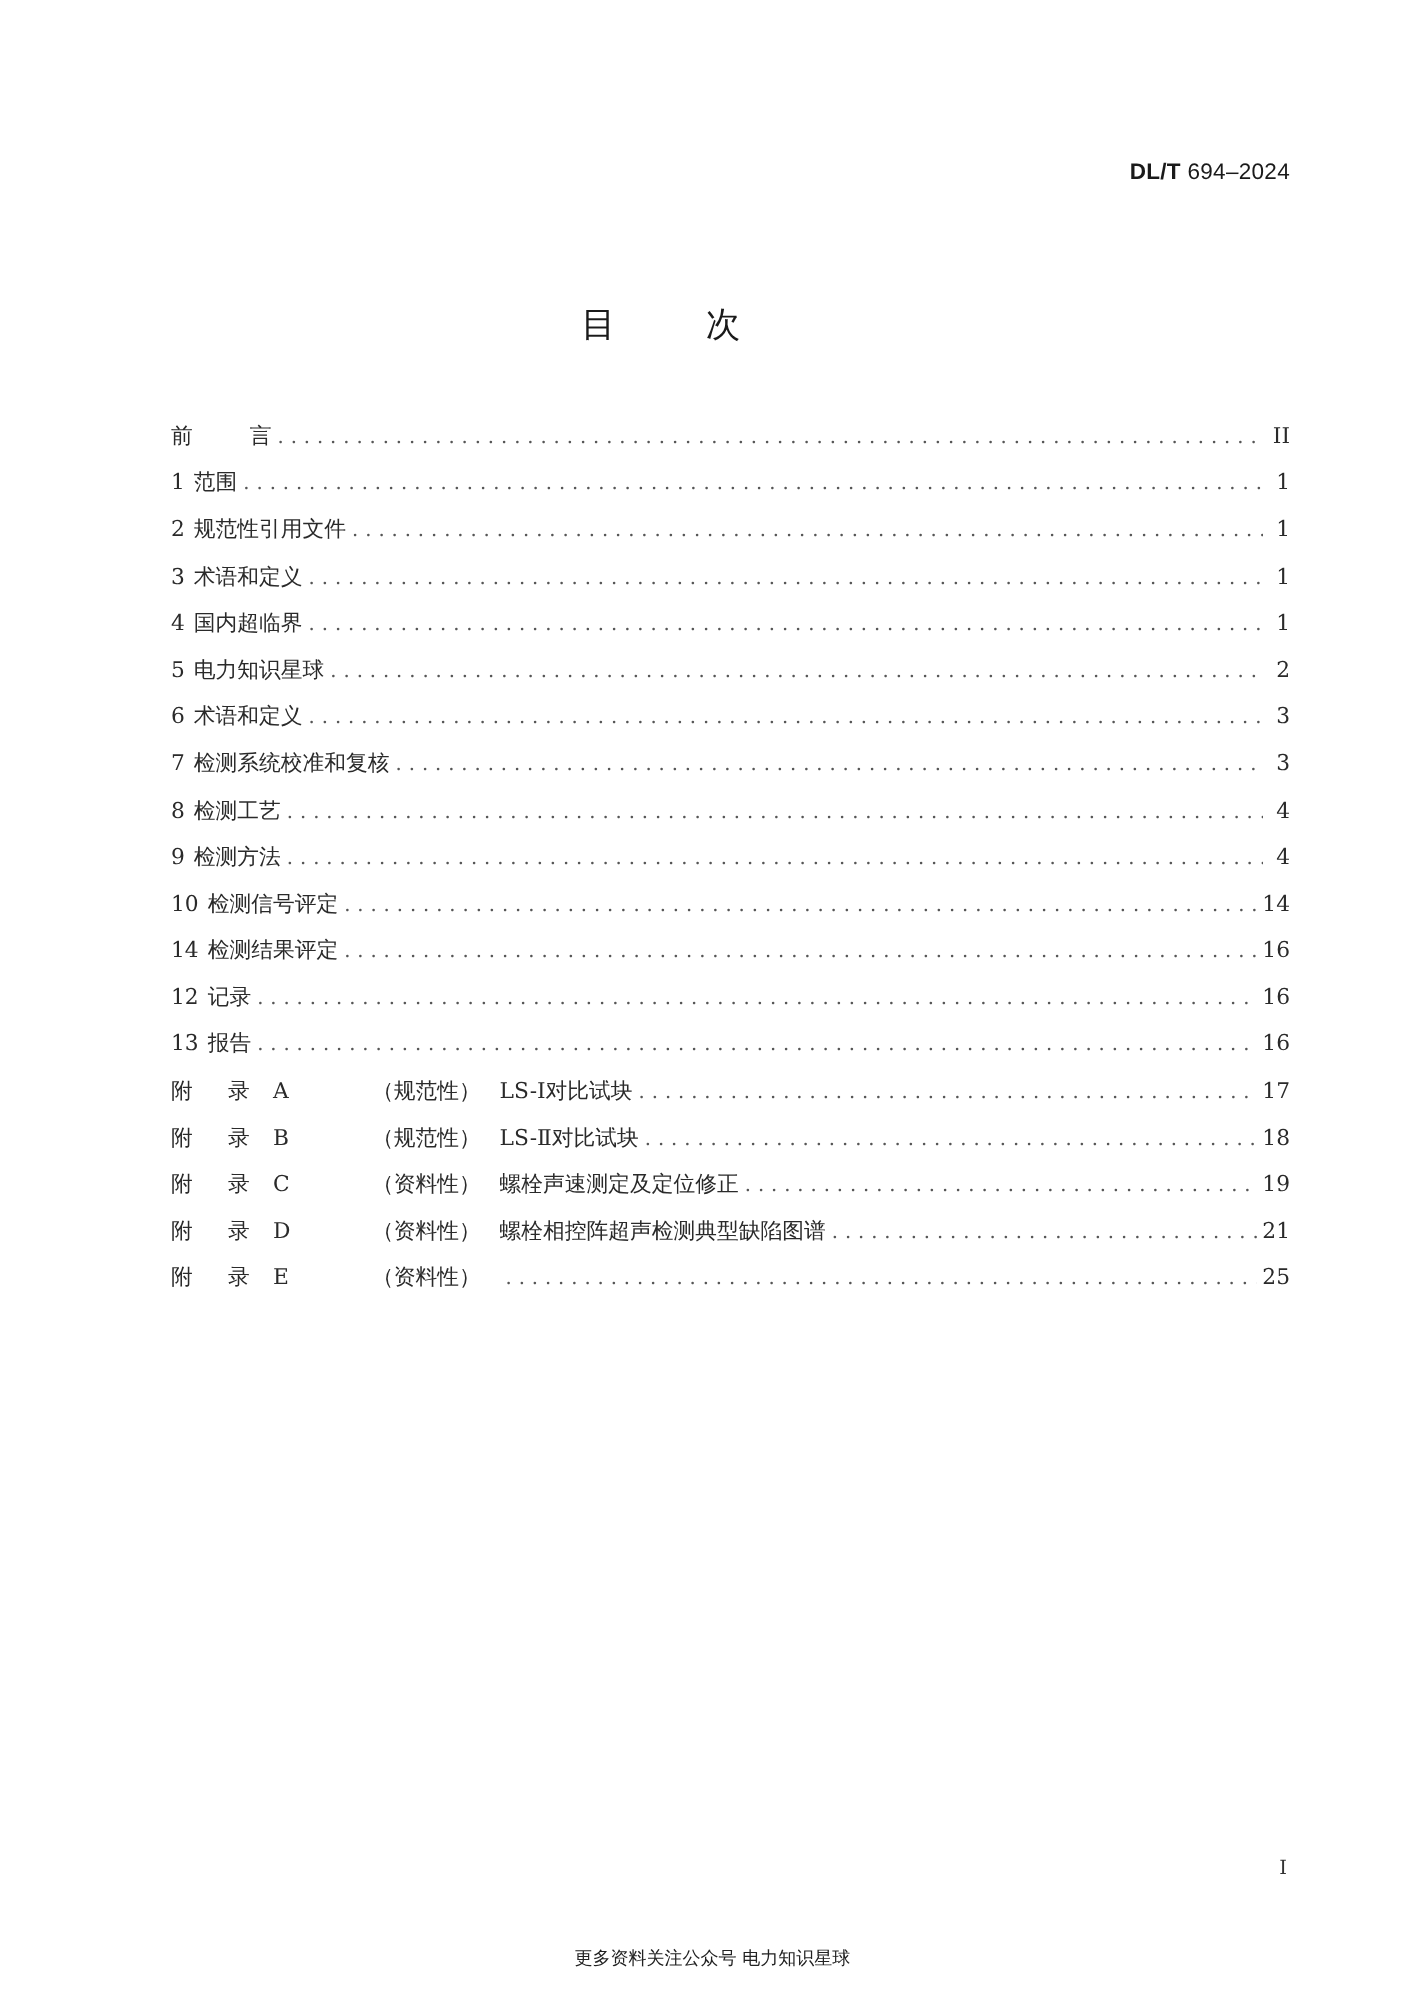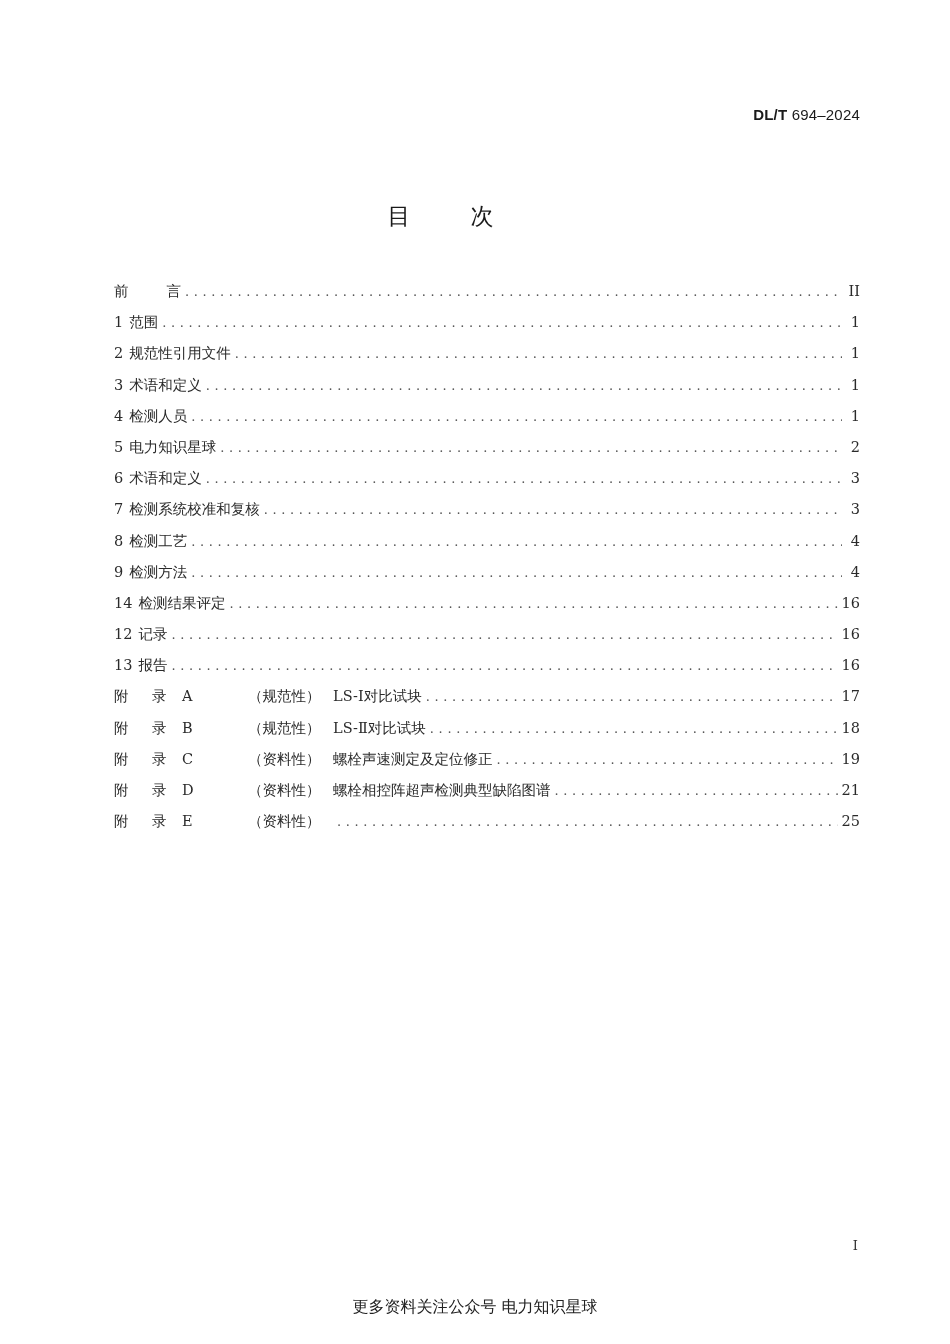--- a/index.html
+++ b/index.html
@@ -89,21 +89,21 @@
       font-size: 13px;
       color: #333;
     }
     .footer-note {
       position: absolute;
       top: 1297px;
       left: 0;
       width: 950px;
       text-align: center;
       font-family: "DejaVu Sans", "Liberation Sans", sans-serif;
-      font-size: 16px;
+      font-size: 12px;
       color: #222;
     }
   </style>
 </head>
 <body>
 
 <div class="std-code">
   <span>DL/T</span>
   <span class="num">694–2024</span>
 </div>
@@ -143,21 +143,21 @@
     <span class="toc-label">
         <span class="pfx">3</span>
         <span>术语和定义</span>
       </span>
     <span class="lead"></span>
     <span class="page-ref">1</span>
   </div>
   <div class="toc-row">
     <span class="toc-label">
         <span class="pfx">4</span>
-        <span>检测人员</span>
+        <span>国内超临界</span>
       </span>
     <span class="lead"></span>
     <span class="page-ref">1</span>
   </div>
   <div class="toc-row">
     <span class="toc-label">
         <span class="pfx">5</span>
         <span>电力知识星球</span>
       </span>
     <span class="lead"></span>
@@ -187,20 +187,28 @@
     <span class="lead"></span>
     <span class="page-ref">4</span>
   </div>
   <div class="toc-row">
     <span class="toc-label">
         <span class="pfx">9</span>
         <span>检测方法</span>
       </span>
     <span class="lead"></span>
     <span class="page-ref">4</span>
+  </div>
+  <div class="toc-row">
+    <span class="toc-label">
+        <span class="pfx">10</span>
+        <span>检测信号评定</span>
+      </span>
+    <span class="lead"></span>
+    <span class="page-ref">14</span>
   </div>
   <div class="toc-row">
     <span class="toc-label">
         <span class="pfx">14</span>
         <span>检测结果评定</span>
       </span>
     <span class="lead"></span>
     <span class="page-ref">16</span>
   </div>
   <div class="toc-row">

